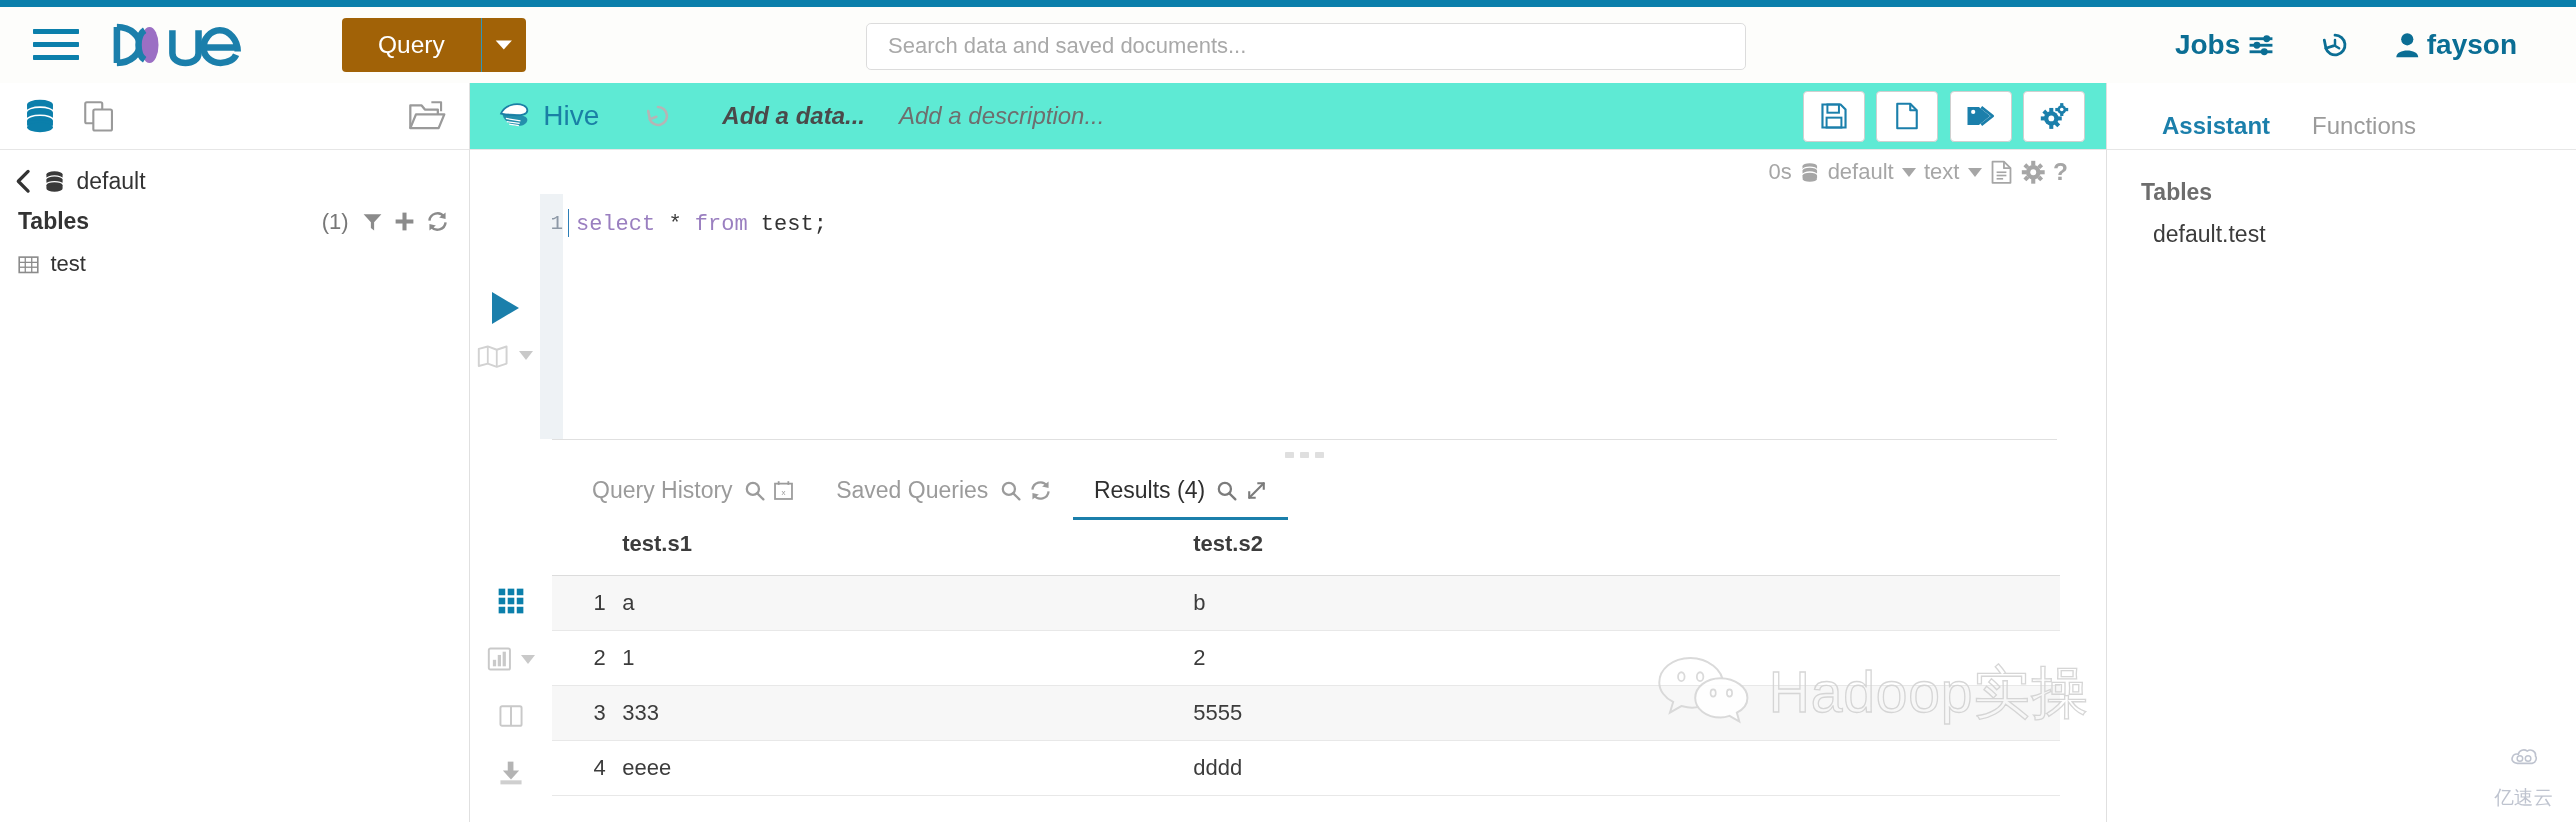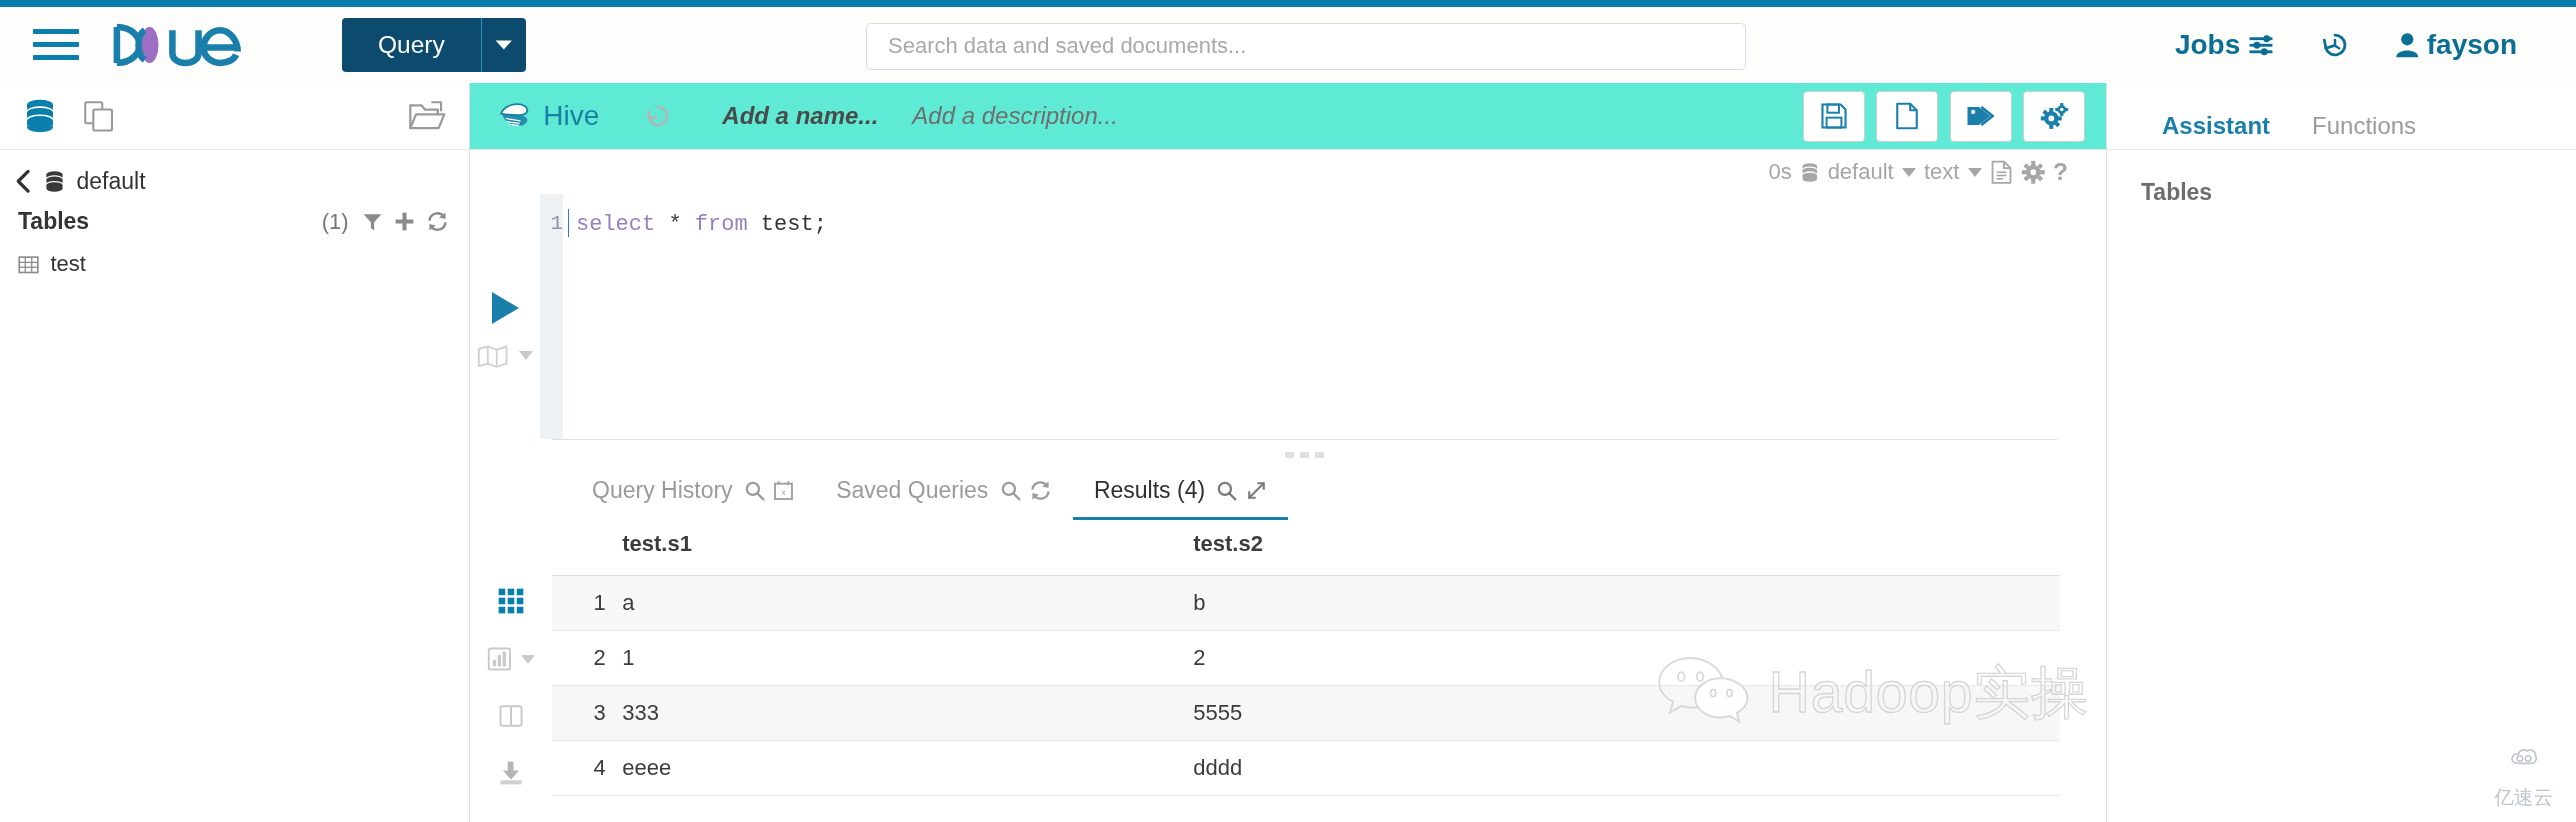--- a/index.html
+++ b/index.html
@@ -28,21 +28,21 @@
     margin-left: 33px; width: 46px; height: 36px;
     display: flex; flex-direction: column; justify-content: center; gap: 7.3px;
     cursor: pointer;
   }
   .hamburger span { display: block; height: 5.7px; width: 46px; background: #0b7fab; border-radius: 0.8px; }
 
   .hue-logo { margin-left: 33px; display: flex; align-items: center; }
 
   .query-btn-group {
     margin-left: 70px; display: flex; align-items: stretch;
-    background: #0c4a6e; border-radius: 4.1px; height: 54px; overflow: hidden;
+    background: #a16207; border-radius: 4.1px; height: 54px; overflow: hidden;
     cursor: pointer;
   }
   .query-btn-main {
     display: flex; align-items: center; justify-content: center;
     padding: 0 36px; color: #fff; font-size: 24.5px;
     border-right: 0.8px solid #2f96bd;
   }
   .query-btn-caret {
     display: flex; align-items: center; justify-content: center;
     width: 44px; color: #fff; font-size: 14px;
@@ -424,21 +424,21 @@
             <path d="M12 24 L30 27 M13 28 L29 30 M16 31 L28 33" stroke="#ffffff" stroke-width="1.5"></path>
           </svg>
           <span>Hive</span>
         </div>
         <div class="eh-undo">
           <svg width="26" height="26" viewBox="0 0 32 32">
             <path d="M16 5 A11 11 0 1 1 5.8 20" fill="none" stroke="#b5b5b5" stroke-width="3.2" stroke-linecap="round"></path>
             <polyline points="4,10 6,20 14,17" fill="none" stroke="#b5b5b5" stroke-width="3.2" stroke-linejoin="round" stroke-linecap="round"></polyline>
           </svg>
         </div>
-        <div class="eh-name">Add a name...</div>
+        <div class="eh-name">Add a data...</div>
         <div class="eh-desc">Add a description...</div>
         <div class="eh-spacer"></div>
         <div class="eh-btns">
           <div class="eh-btn">
             <svg width="28" height="28" viewBox="0 0 34 34">
               <path d="M3 3 H25 L31 9 V31 H3 Z" fill="none" stroke="#1b7fab" stroke-width="2.6"></path>
               <rect x="9" y="3" width="14" height="10" fill="none" stroke="#1b7fab" stroke-width="2.4"></rect>
               <rect x="8" y="19" width="18" height="12" fill="none" stroke="#1b7fab" stroke-width="2.4"></rect>
             </svg>
           </div>
@@ -686,20 +686,21 @@
         </div>
       </div>
     </div>
 
     <div class="right-panel">
       <div class="rp-tabs">
         <div class="rp-tab active">Assistant</div>
         <div class="rp-tab">Functions</div>
       </div>
       <div class="rp-section">Tables</div>
+      <div class="rp-item">default.test</div>
     </div>
   </div>
 
   <div class="watermark">
     <svg width="98" height="80" viewBox="0 0 120 98">
       <path d="M42 6 C20 6, 4 20, 4 36 C4 46, 11 55, 21 60 L17 73 L31 65 C35 66, 39 67, 44 67 C66 67, 82 53, 82 37 C82 21, 64 6, 42 6 Z" fill="none" stroke="#d6d6d6" stroke-width="2.4"></path>
       <ellipse cx="31" cy="29" rx="4" ry="5.4" fill="none" stroke="#d6d6d6" stroke-width="2.2"></ellipse>
       <ellipse cx="54" cy="29" rx="4" ry="5.4" fill="none" stroke="#d6d6d6" stroke-width="2.2"></ellipse>
       <path d="M79 31 C61 31, 48 42, 48 55 C48 68, 61 79, 79 79 C83 79, 87 78, 90 77 L102 84 L99 73 C107 69, 112 62, 112 55 C112 42, 97 31, 79 31 Z" fill="#ffffff" stroke="#d6d6d6" stroke-width="2.4"></path>
       <ellipse cx="70" cy="49" rx="3.2" ry="4.4" fill="none" stroke="#d6d6d6" stroke-width="2"></ellipse>

